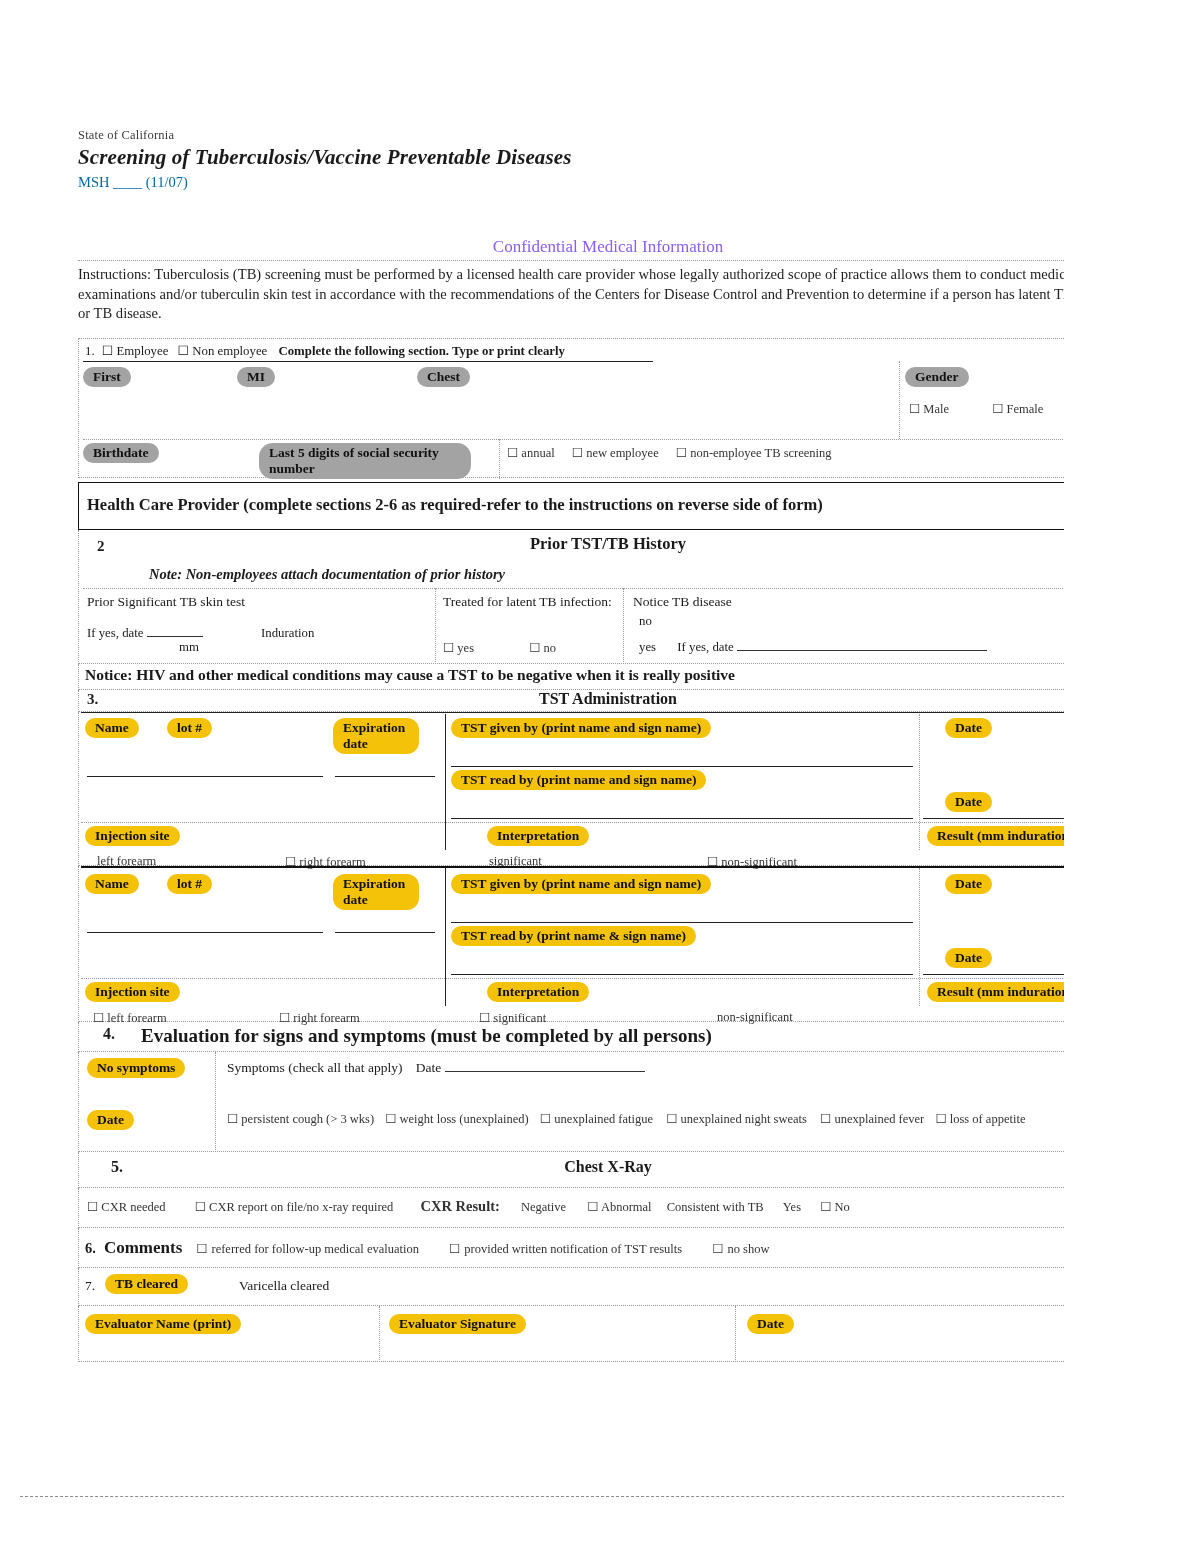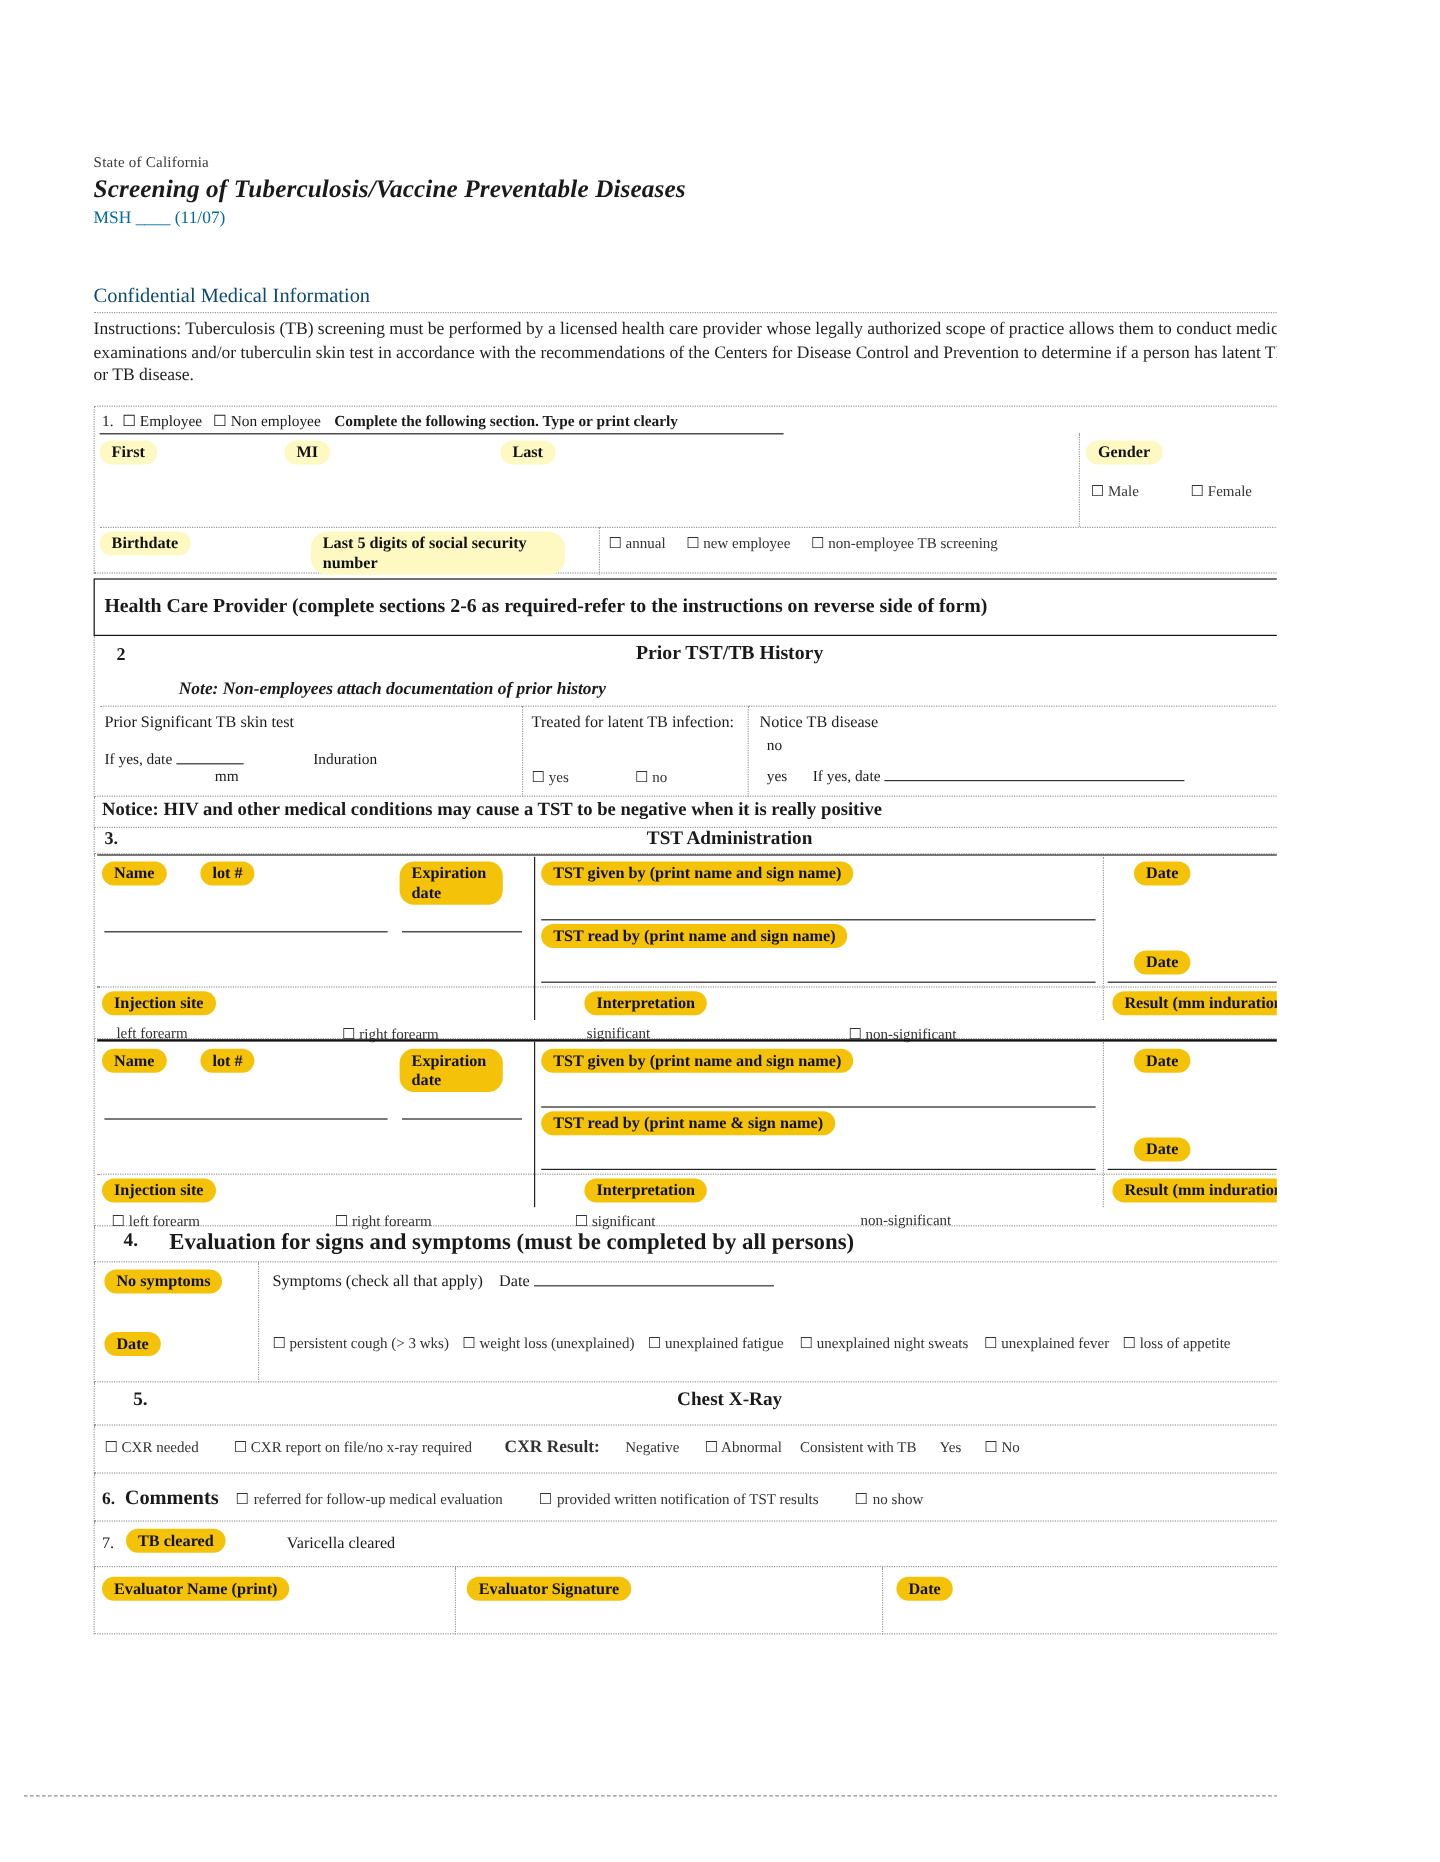--- a/index.html
+++ b/index.html
@@ -40,39 +40,40 @@
     letter-spacing: .1px;
   }
   .form-code {
     font-size: 14.5px;
     margin-top: 4px;
     color: #0369a1;
   }
   .conf-head {
     margin-top: 46px;
     font-size: 17px;
-    color: #0c4a6e;
+    color: #8b5cf6;
+    text-align: center;
   }
   .instructions {
     font-size: 14.6px;
     line-height: 1.35;
     margin-top: 3px;
     border-top: 1px dotted #999;
     padding-top: 4px;
     color: #1f1f1f;
   }
   
   .box {
     position: relative;
     border: 1px dotted #9a9a9a;
     box-sizing: border-box;
   }
   .solidbox { border: 1px solid #111; }
   .hl-green {
-    background: #fef9c3;
+    background: #a3a3a3;
     color: #111;
     font-weight: bold;
     font-size: 13.5px;
     border-radius: 12px;
     padding: 2px 10px;
     display: inline-block;
     line-height: 1.2;
   }
   .hl-yellow {
     background: #f5c20a;
@@ -124,21 +125,21 @@
     </div>
     <div class="abs" style="left:4px; top:22px; width:570px; border-bottom:1px solid #222;"></div>
 
     <div class="abs" style="left:4px; top:28px;">
       <span class="hl-green">First</span>
     </div>
     <div class="abs" style="left:158px; top:28px;text-decoration:underline;">
       <span class="hl-green">MI</span>
     </div>
     <div class="abs" style="left:338px; top:28px;">
-      <span class="hl-green">Last</span>
+      <span class="hl-green">Chest</span>
     </div>
     <div class="abs" style="left:826px; top:28px;">
       <span class="hl-green">Gender</span>
     </div>
 
     <div class="abs" style="left:820px; top:22px; height:78px; border-left:1px dotted #9a9a9a;"></div>
     <div class="abs chk" style="left:830px; top:62px;">
       <span>☐</span>
       <span>Male</span>
       <span style="margin-left:40px;">☐</span>

